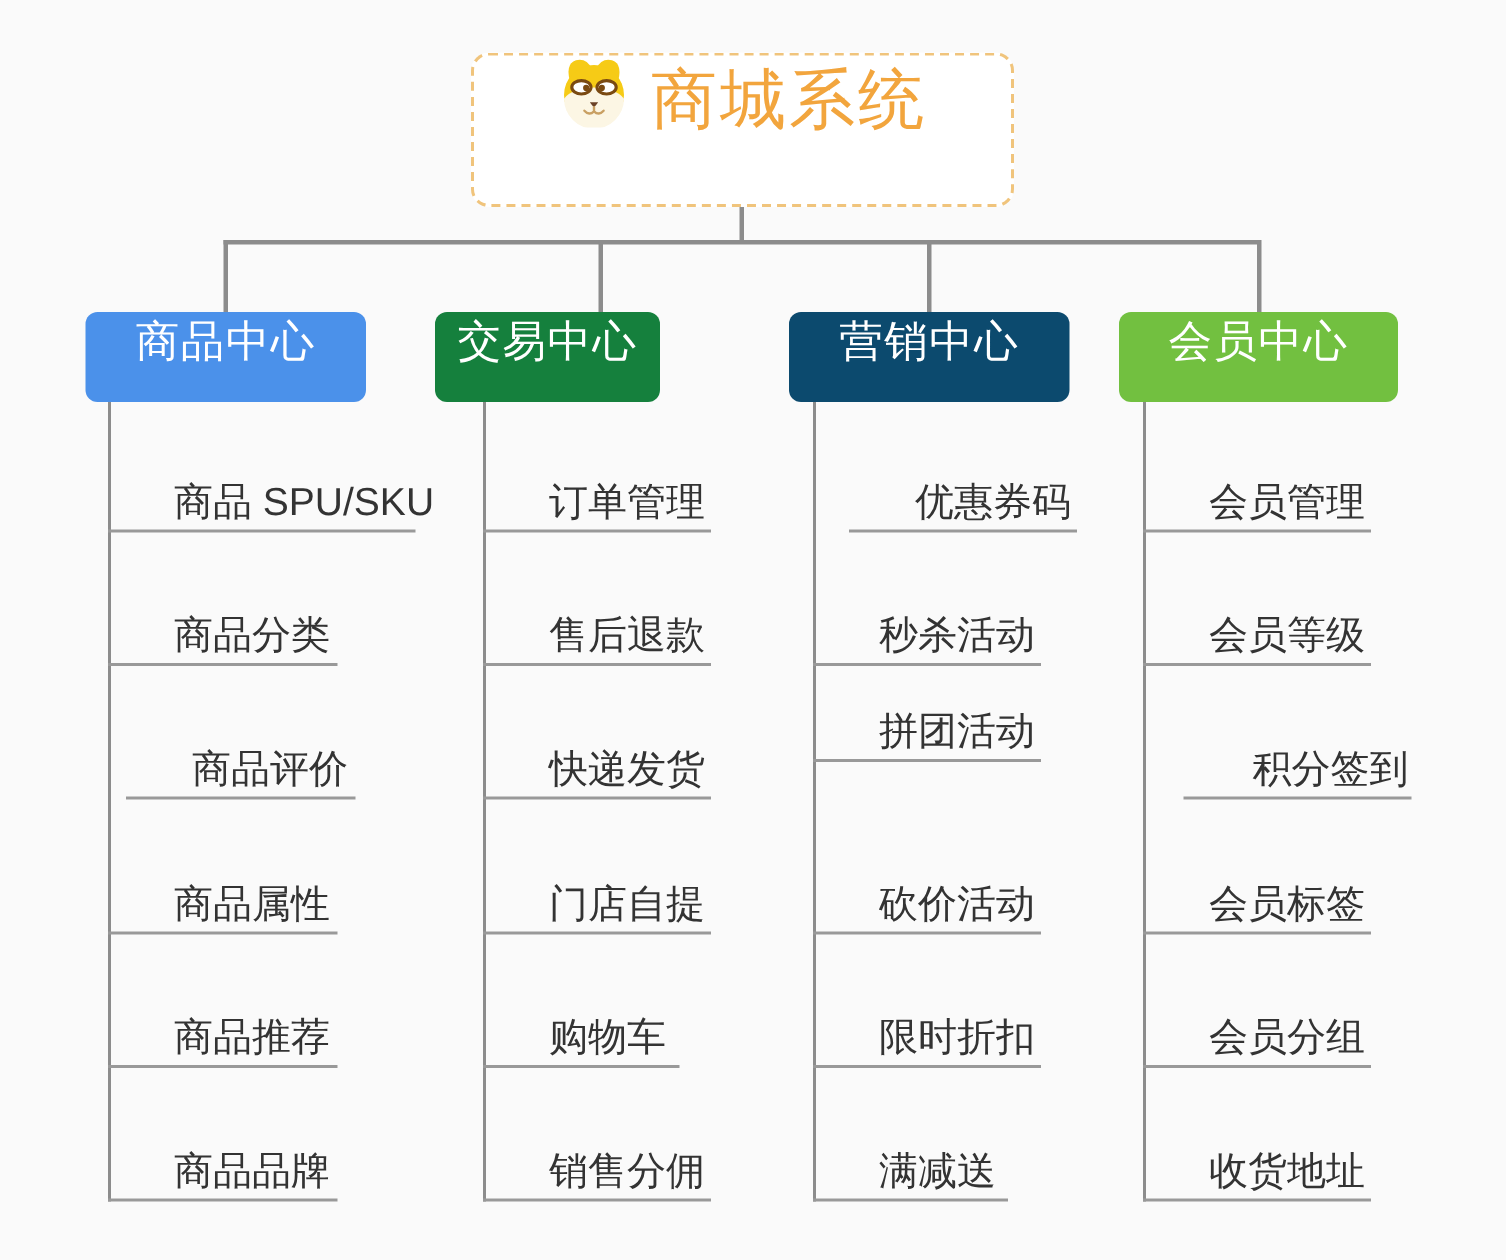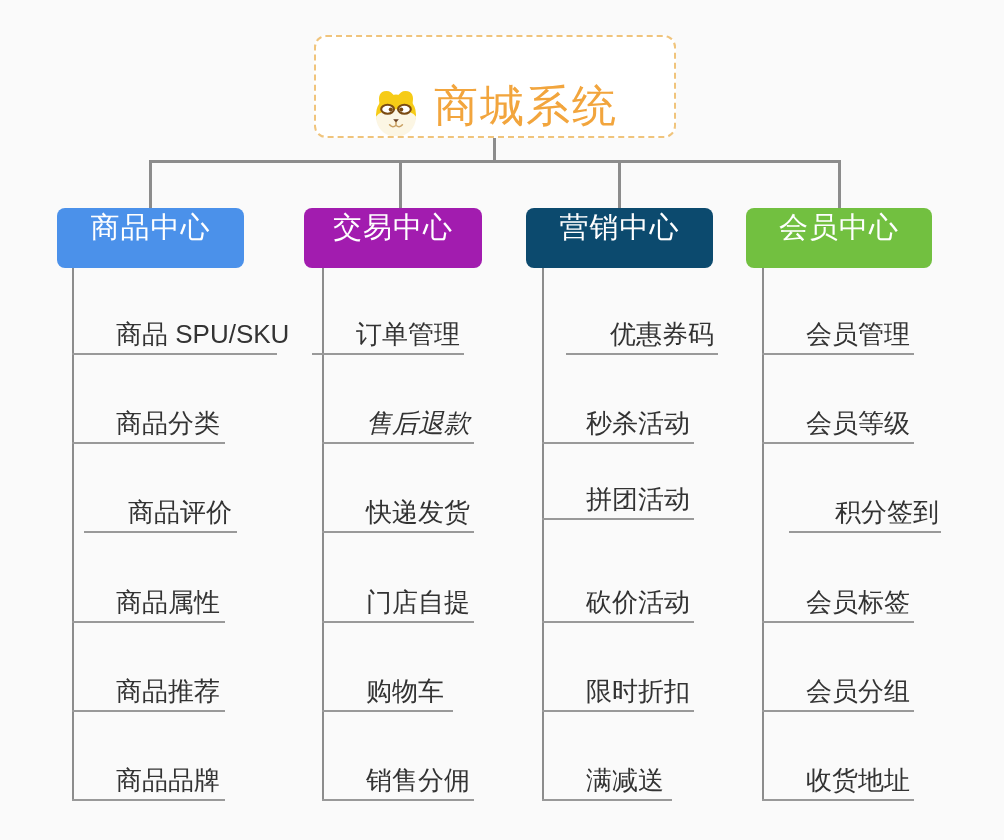--- a/index.html
+++ b/index.html
@@ -6,21 +6,21 @@
   body{
     width:1004px;height:840px;position:relative;overflow:hidden;
     background:#FAFAFA;
     font-family:"Liberation Sans","DejaVu Sans",sans-serif;
   }
   .line{position:absolute;background:#8C8C8C;}
   .root-node{
     position:absolute;left:314px;top:35px;width:362px;height:103px;
     background:#FFFFFF;border:2px dashed #F0C47C;border-radius:12px;
     box-sizing:border-box;
-    display:flex;align-items:flex-end;justify-content:center;gap:14px;
+    display:flex;align-items:flex-start;justify-content:center;gap:14px;
     cursor:default;
   }
   .root-label{font-size:44px;letter-spacing:2px;color:#F2A53D;}
   .doge{width:48px;height:48px;flex:0 0 auto;}
   .branch-node{
     position:absolute;top:208px;height:60px;border-radius:8px;
     display:flex;justify-content:center;
     color:#FFFFFF;font-size:29px;letter-spacing:1px;
     box-sizing:border-box;
   }
@@ -63,21 +63,21 @@
     <circle cx="36.5" cy="27" r="2.6" fill="#7A4A12"></circle>
     <path d="M26.5 39 h7 l-3.5 4.5 Z" fill="#6B4226"></path>
     <path d="M30 43 v3 M22 46 q4 4.5 8 0.5 q4 4 8 -0.5" fill="none" stroke="#C9A063" stroke-width="2" stroke-linecap="round"></path>
   </svg>
   <span class="root-label">商城系统</span>
 </div>
 
 <div class="branch-node" style="left: 57px; width: 187px; background: rgb(75, 145, 234);">
   <span>商品中心</span>
 </div>
-<div class="branch-node" style="left: 304px; width: 178px; background: #a21caf;">
+<div class="branch-node" style="left: 290px; width: 150px; background: #15803d;">
   <span>交易中心</span>
 </div>
 <div class="branch-node" style="left: 526px; width: 187px; background: #0c4a6e;">
   <span>营销中心</span>
 </div>
 <div class="branch-node" style="left: 746px; width: 186px; background: rgb(114, 192, 64);">
   <span>会员中心</span>
 </div>
 
 <div class="leaf" style="left:72px;top:309px;width:205px;">
@@ -92,24 +92,24 @@
 <div class="leaf" style="left:72px;top:577px;width:153px;">
     <span>商品属性</span>
   </div>
 <div class="leaf" style="left:72px;top:666px;width:153px;">
     <span>商品推荐</span>
   </div>
 <div class="leaf" style="left:72px;top:755px;width:153px;">
     <span>商品品牌</span>
   </div>
 
-<div class="leaf" style="left:312px;top:309px;width:152px;">
+<div class="leaf" style="left:322px;top:309px;width:152px;">
     <span>订单管理</span>
   </div>
-<div class="leaf" style="left:322px;top:398px;width:152px;font-style:italic;">
+<div class="leaf" style="left:322px;top:398px;width:152px;">
     <span>售后退款</span>
   </div>
 <div class="leaf" style="left:322px;top:487px;width:152px;">
     <span>快递发货</span>
   </div>
 <div class="leaf" style="left:322px;top:577px;width:152px;">
     <span>门店自提</span>
   </div>
 <div class="leaf" style="left:322px;top:666px;width:131px;">
     <span>购物车</span>
@@ -117,21 +117,21 @@
 <div class="leaf" style="left:322px;top:755px;width:152px;">
     <span>销售分佣</span>
   </div>
 
 <div class="leaf" style="left:542px;top:309px;width:152px;margin-left:24px;">
     <span>优惠券码</span>
   </div>
 <div class="leaf" style="left:542px;top:398px;width:152px;">
     <span>秒杀活动</span>
   </div>
-<div class="leaf" style="left:542px;top:474px;width:152px;">
+<div class="leaf" style="left:542px;top:462px;width:152px;">
     <span>拼团活动</span>
   </div>
 <div class="leaf" style="left:542px;top:577px;width:152px;">
     <span>砍价活动</span>
   </div>
 <div class="leaf" style="left:542px;top:666px;width:152px;">
     <span>限时折扣</span>
   </div>
 <div class="leaf" style="left:542px;top:755px;width:130px;">
     <span>满减送</span>

